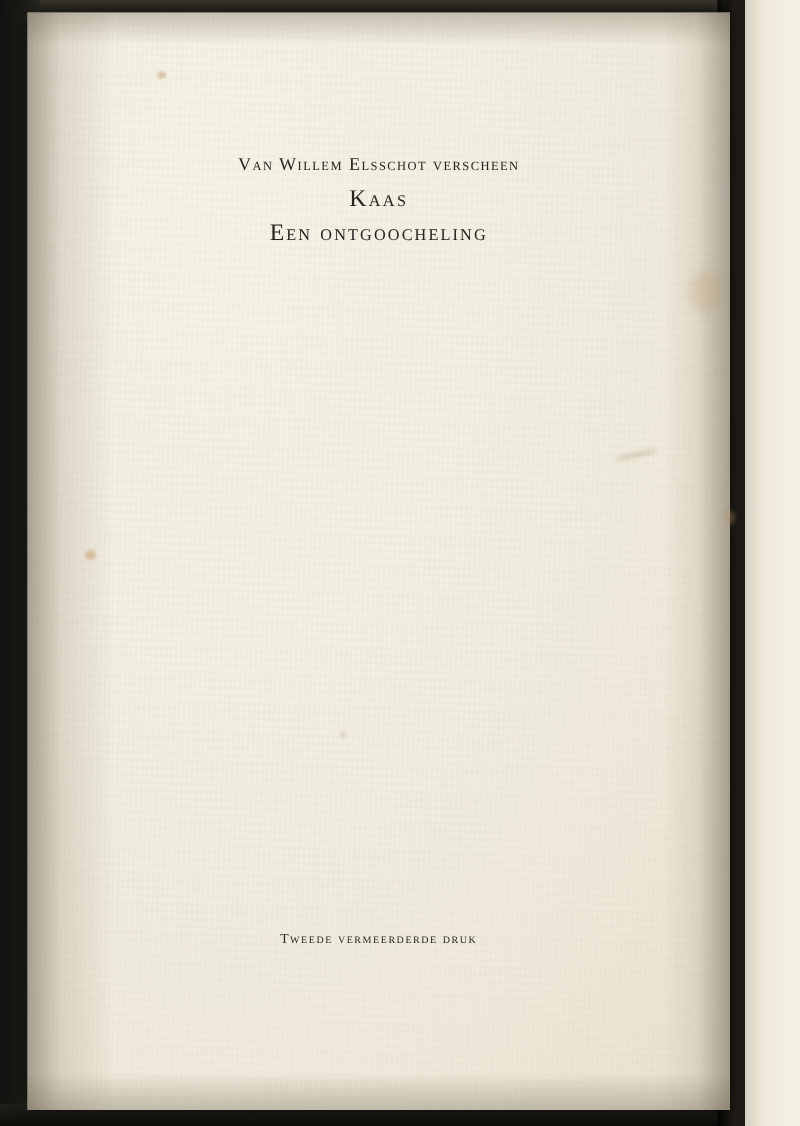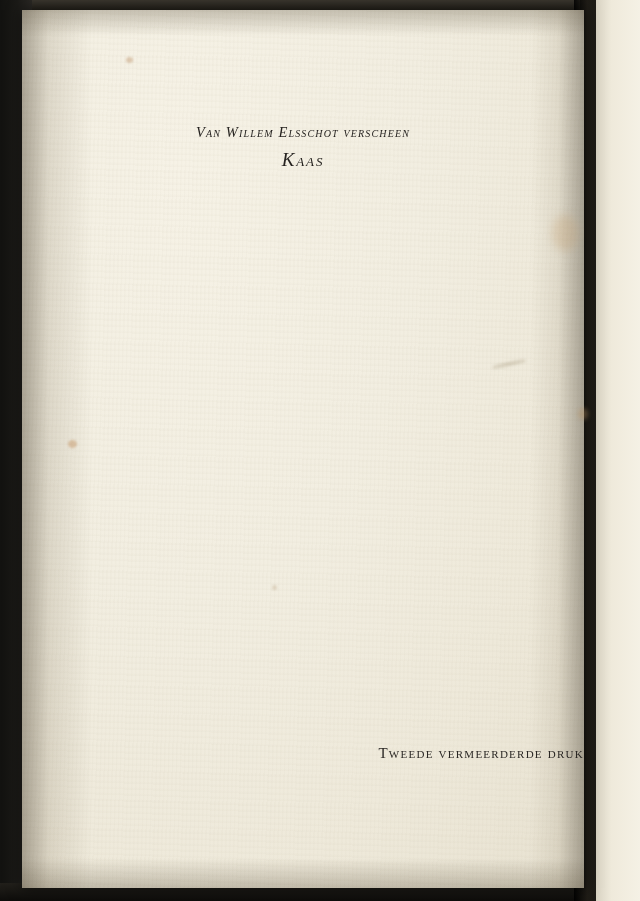--- a/index.html
+++ b/index.html
@@ -118,21 +118,20 @@
   }
 
   
   .imprint {
     position: absolute;
     left: 0;
     top: 112px;
     width: 562px;
     text-align: center;
     color: #262320;
-    font-style: italic;
   }
   .imprint .line {
     font-family: "Liberation Serif", serif;
     font-size: 14.5px;
     letter-spacing: 1.05px;
     line-height: 20px;
     white-space: nowrap;
     font-variant: small-caps;
   }
   .imprint .line.l1 { letter-spacing: 1.15px; }
@@ -150,24 +149,24 @@
     letter-spacing: 1.7px;
     line-height: 27px;
     font-variant: small-caps;
   }
 
   .edition {
     position: absolute;
     left: 0;
     top: 735px;
     width: 562px;
-    text-align: right;
+    text-align: center;
     color: #2a2724;
     font-family: "Liberation Serif", serif;
-    font-size: 15px;
+    font-size: 11px;
     letter-spacing: 1.25px;
     font-variant: small-caps;
     white-space: nowrap;
   }
 </style>
 </head>
 <body>
 
 <div id="scan">
 
@@ -190,18 +189,19 @@
     <div class="spot" style="left:104px; top:47px; width:7px; height:6px; background:rgba(184,140,96,0.40); filter:blur(1px);"></div>
     <div class="spot" style="left:46px; top:430px; width:9px; height:8px; background:rgba(190,138,86,0.42); filter:blur(1.2px);"></div>
     <div class="spot" style="left:530px; top:205px; width:26px; height:36px; background:rgba(196,160,114,0.30); filter:blur(4px);"></div>
     <div class="spot" style="left:556px; top:398px; width:10px; height:12px; background:rgba(186,146,100,0.38); filter:blur(2px);"></div>
     <div class="spot" style="left:470px; top:352px; width:34px; height:4px; background:rgba(150,132,104,0.30); filter:blur(1.6px); border-radius:40%; transform:rotate(-12deg);"></div>
     <div class="spot" style="left:250px; top:575px; width:5px; height:5px; background:rgba(170,140,104,0.26); filter:blur(1.2px);"></div>
 
     <div class="imprint">
       <div class="line l1">Van Willem Elsschot verscheen</div>
       <div class="title">Kaas</div>
+      <div class="title2">Een ontgoocheling</div>
     </div>
 
     <div class="edition">Tweede vermeerderde druk</div>
 
   </div>
 </div>
 
 </body></html>

